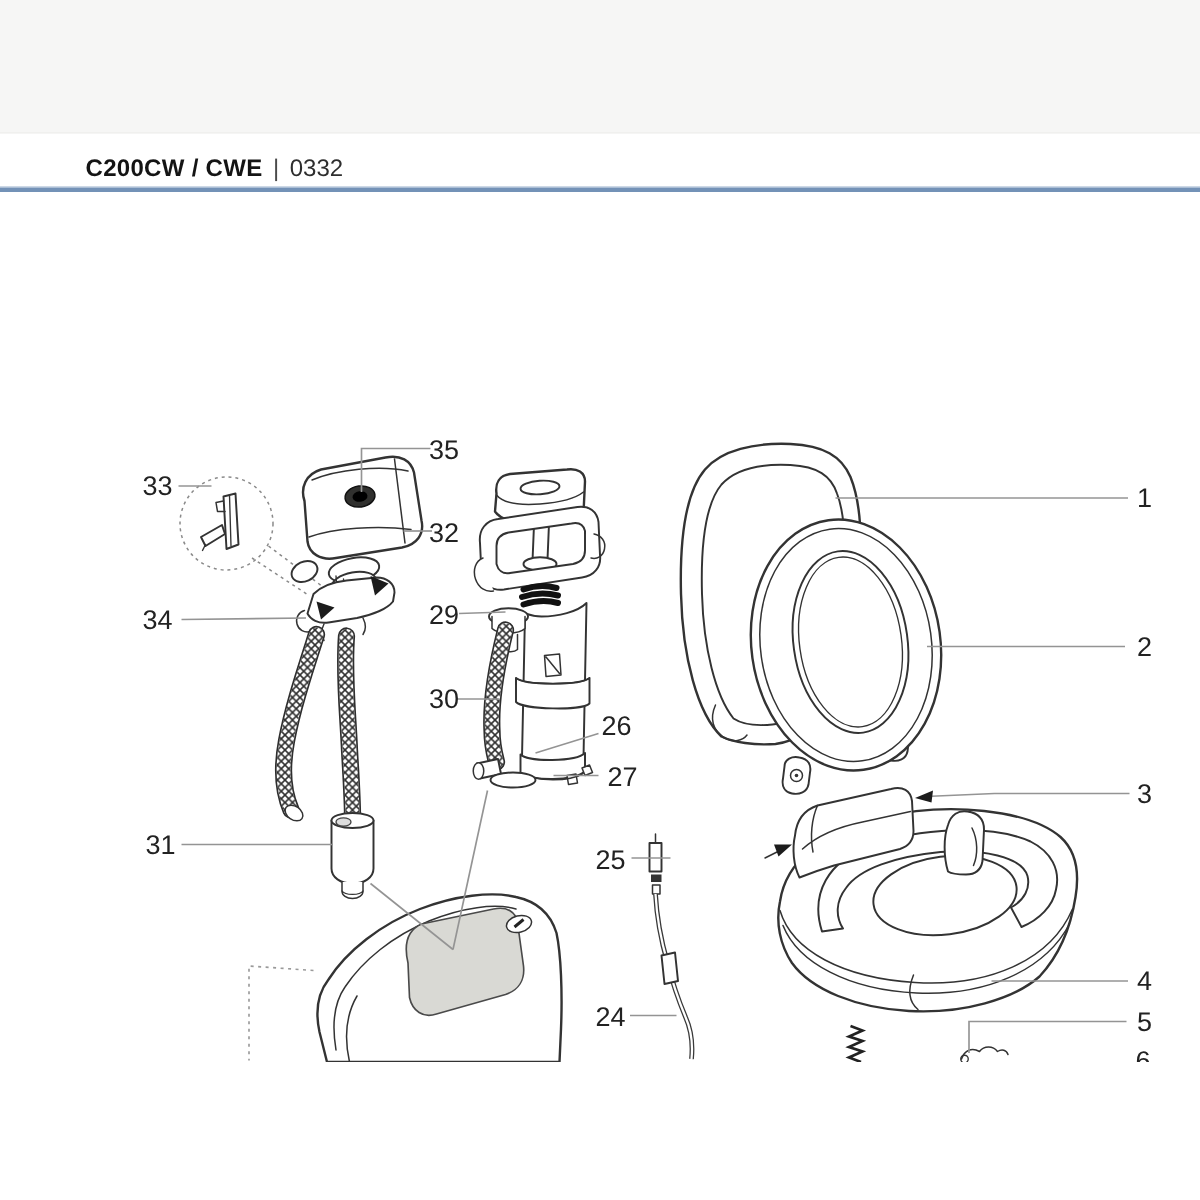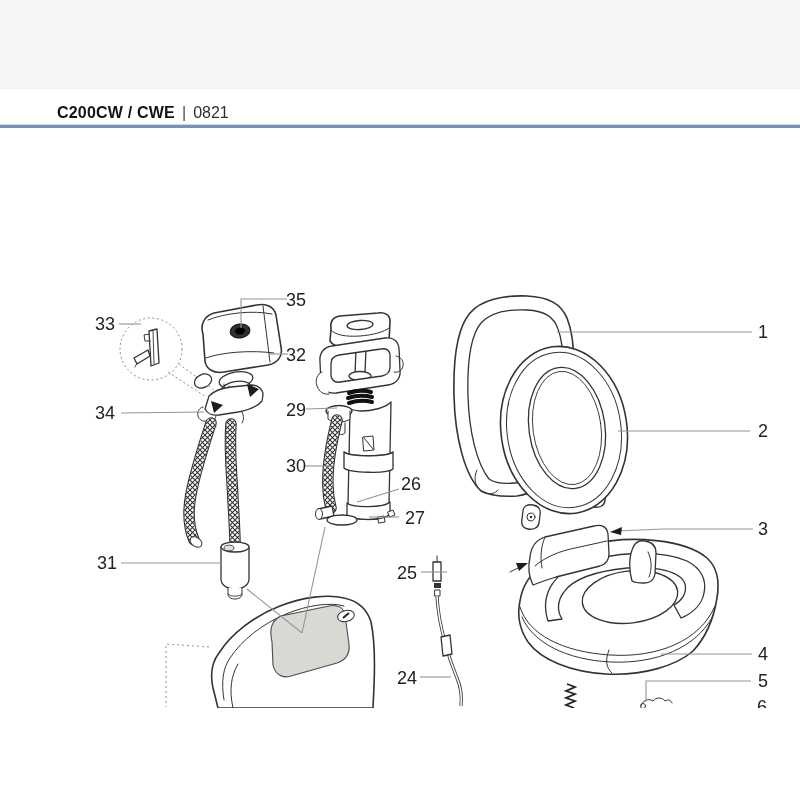--- a/index.html
+++ b/index.html
@@ -30,21 +30,21 @@
   svg .cable{stroke:#3a3a3a;stroke-width:3.2;fill:none;}
   svg .cablein{stroke:#fff;stroke-width:1.5;fill:none;}
   svg .label{font-family:"Liberation Sans",sans-serif;font-size:18px;fill:#222;text-anchor:middle;}
 </style>
 </head>
 <body>
 
 <div class="topstrip"></div>
 
 <header class="hdr">
-  <span class="model">C200CW / CWE</span><span class="sep">|</span><span class="rev">0821</span>
+  <span class="model">C200CW / CWE</span><span class="sep">|</span><span class="rev">0332</span>
 </header>
 <div class="rule-light"></div>
 <div class="rule-blue"></div>
 
 <svg width="800" height="800" viewBox="0 0 800 800">
   <defs>
     <pattern id="braid" patternUnits="userSpaceOnUse" width="5" height="5">
       <path d="M0,5 L5,0 M0,0 L5,5" stroke="#2e2e2e" stroke-width="1.05" fill="none"></path>
     </pattern>
   </defs>

